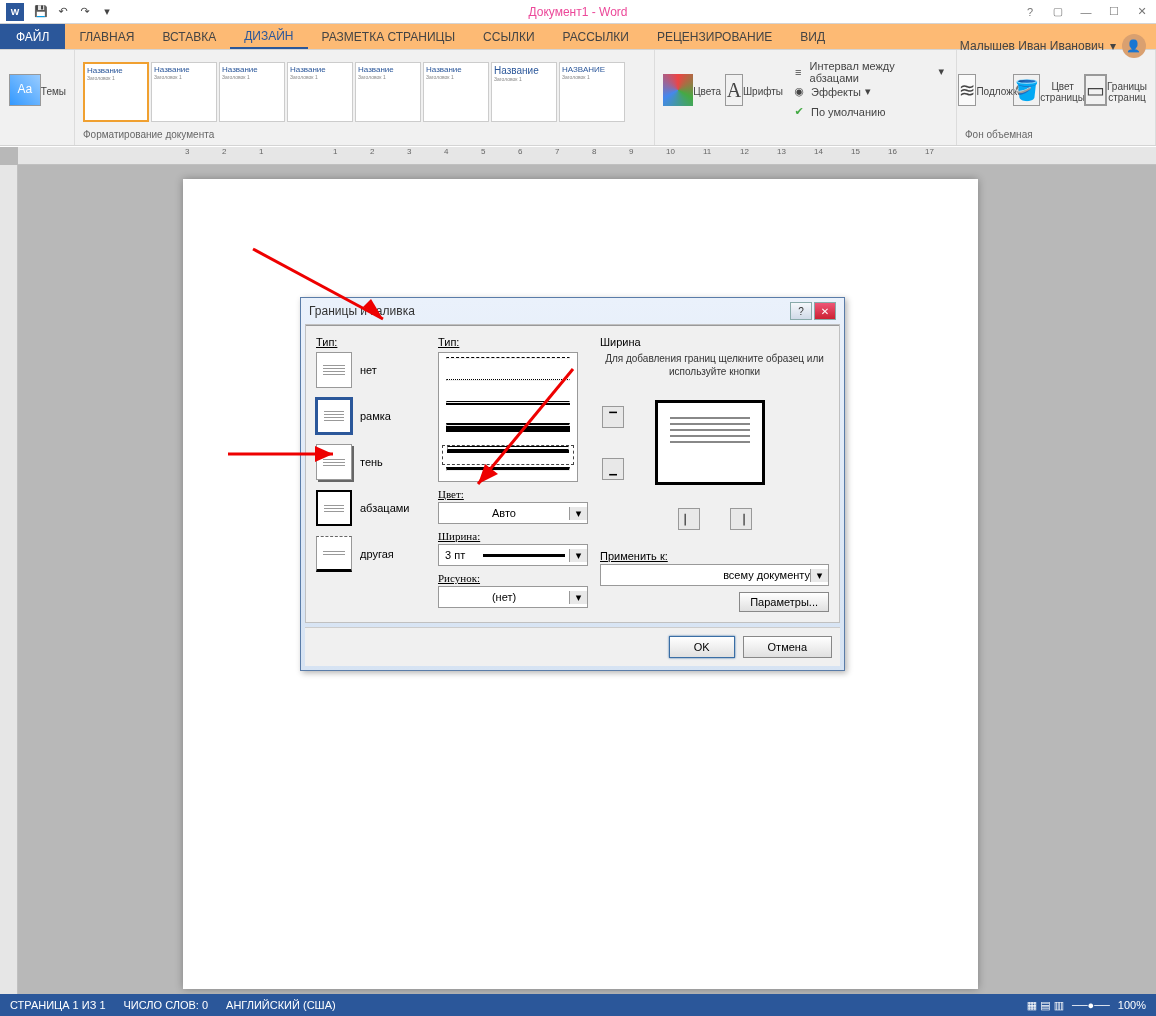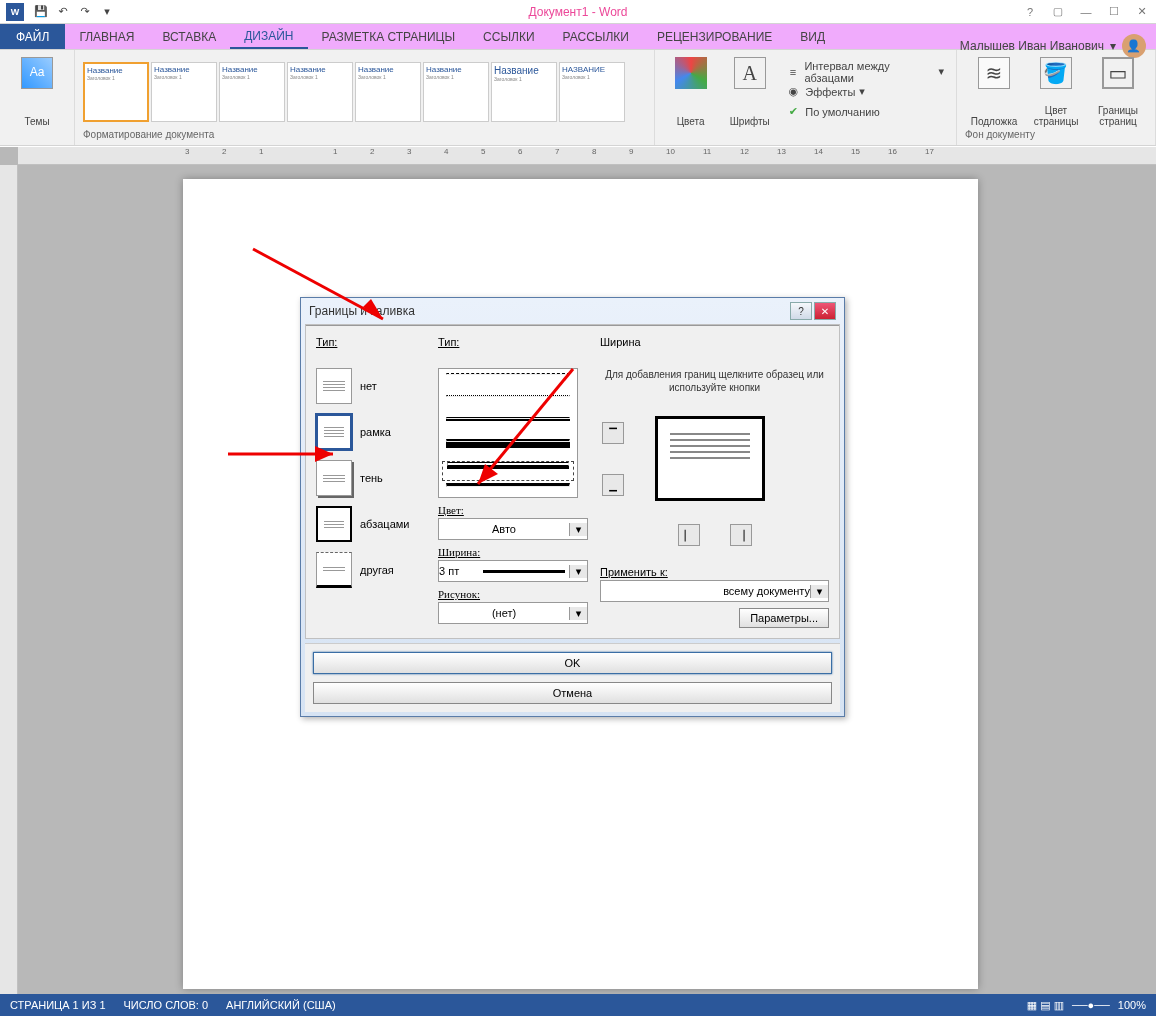--- a/index.html
+++ b/index.html
@@ -5,32 +5,32 @@
 * { box-sizing: border-box; margin: 0; padding: 0; font-family: "Segoe UI", Tahoma, sans-serif; }
 body { background: #fff; width: 1156px; height: 1016px; overflow: hidden; position: relative; font-size: 11px; }
 
 .titlebar { height: 24px; background: #fff; display: flex; align-items: center; border-bottom: 1px solid #d4d4d4; position: relative; }
 .titlebar .app-icon { width: 18px; height: 18px; background: #2b579a; margin: 0 6px; color:#fff; display:flex;align-items:center;justify-content:center;font-size:9px;font-weight:bold;}
 .titlebar .qat-btn { width: 22px; height: 20px; display: flex; align-items: center; justify-content: center; color: #444; }
 .titlebar .title { position: absolute; left: 50%; transform: translateX(-50%); color: #ec4899; font-size: 12px; }
 .titlebar .win-controls { margin-left: auto; display: flex; }
 .titlebar .win-btn { width: 28px; height: 20px; display: flex; align-items: center; justify-content: center; color: #777; }
 
-.ribbon-tabs { height: 26px; background: #f0abfc; display: flex; align-items: stretch; border-bottom: 1px solid #d4d4d4; }
+.ribbon-tabs { height: 26px; background: #fdba74; display: flex; align-items: stretch; border-bottom: 1px solid #d4d4d4; }
 .tab-file { background: #2b579a; color: #fff; padding: 0 16px; display: flex; align-items: center; font-size: 12px; }
 .tab { padding: 0 14px; display: flex; align-items: center; color: #444; font-size: 12px; text-transform: uppercase; cursor: pointer; }
 .tab.active { color: #2b579a; border-bottom: 2px solid #2b579a; }
 .user-area { margin-left: auto; display: flex; align-items: center; padding-right: 10px; color: #444; font-size: 12px; gap:6px;margin-top:19px;}
 .user-area .avatar { width: 24px; height: 24px; border-radius: 50%; background: #d9a070; display:flex;align-items:center;justify-content:center;}
 
 .ribbon { height: 96px; background: #f1f1f1; border-bottom: 1px solid #d4d4d4; display: flex; align-items: stretch; }
 .ribbon-group { padding: 4px 8px 2px; border-right: 1px solid #dcdcdc; display: flex; flex-direction: column; }
 .ribbon-group .group-body { flex: 1; display: flex; align-items: center; gap: 4px; }
 .ribbon-group .group-label { font-size: 10px; color: #666; height: 14px; }
-.big-btn { display: flex; flex-direction: column; align-items: center; justify-content: space-between; width: 58px; height: 70px; font-size: 10px; color: #444; text-align: center; line-height: 1.1; cursor:pointer;}
+.big-btn { display: flex; flex-direction: row; align-items: center; justify-content: flex-end; width: 58px; height: 70px; font-size: 10px; color: #444; text-align: center; line-height: 1.1; cursor:pointer;}
 .big-btn .bicon { width: 32px; height: 32px; margin-bottom: 4px; display:flex;align-items:center;justify-content:center;font-size:20px;}
 .theme-gallery { display: flex; gap: 2px; align-items: flex-start; overflow:hidden;}
 .theme-item { width: 66px; height: 60px; border: 1px solid #ccc; background: #fff; font-size: 6px; padding: 2px; color: #666; overflow: hidden; cursor:pointer;}
 .theme-item.sel { border: 2px solid #f0a030; }
 .theme-item .ttitle { color: #2b579a; font-size: 8px; }
 .theme-item .tsub { color:#888;font-size:5px;}
 .small-row { display:flex;align-items:center;gap:4px;font-size:11px;color:#444;height:20px;padding:0 4px;cursor:pointer;}
 .small-icon{width:16px;height:16px;display:flex;align-items:center;justify-content:center;}
 
 .workspace { position: absolute; top: 147px; left: 0; right: 0; bottom: 22px; background: #b8b8b8; overflow: hidden; }
@@ -44,42 +44,42 @@
 .dialog-title { height: 26px; display: flex; align-items: center; padding: 0 8px; font-size: 12px; color: #333; }
 .dialog-title .dt-right { margin-left: auto; display: flex; gap: 2px; }
 .dt-btn { width: 22px; height: 18px; border: 1px solid #8aa; background: linear-gradient(#f5f8fb,#d0dae8); display: flex; align-items: center; justify-content: center; font-size: 10px; cursor:pointer;}
 .dt-btn.close { background: linear-gradient(#e57,#c23); color: #fff; }
 .dialog-body { background: #f0f0f0; margin: 0 4px 4px; border: 1px solid #c0c0c0; padding:0;}
 .dtabs { display: flex; background: #e4e4e4; padding: 4px 6px 0; gap: 0; }
 .dtab { padding: 4px 10px; border: 1px solid #999; border-bottom: none; background: #e8e8e8; font-size: 11px; text-decoration: underline; cursor:pointer; position:relative;top:1px;}
 .dtab.active { background: #f0f0f0; border-bottom: 1px solid #f0f0f0; }
 .dcontent { padding: 10px; display: flex; gap: 12px; border-top:1px solid #999;}
 .col { display: flex; flex-direction: column; }
-.col .clabel { font-size: 11px; margin-bottom: 20px; text-decoration: underline; }
+.col .clabel { font-size: 11px; margin-bottom: 4px; text-decoration: underline; }
 .type-opt { display: flex; align-items: center; gap: 8px; margin-bottom: 10px; cursor:pointer;}
 .type-opt .oicon { width: 36px; height: 36px; border: 1px solid #999; background: #fff; display: flex; flex-direction:column; align-items: center; justify-content: center; padding:3px;}
 .type-opt.sel .oicon { border: 2px solid #f0a030; outline:1px solid #2b579a;}
 .oline{height:1px;background:#999;width:80%;margin:1px 0;}
 .type-opt span { font-size: 11px; }
 .style-list { width: 140px; height: 130px; border: 1px solid #999; background: #fff; overflow-y: scroll; padding: 2px; }
 .style-row { height: 20px; border-bottom: 1px dotted transparent; margin: 2px 1px; padding:0 4px;}
 .style-row.sel { border: 1px dashed #444; }
 .field-row { margin-top: 6px; }
 .field-row .flabel { font-size: 11px; text-decoration: underline; font-family: Liberation Serif, serif; }
 .combo { height: 22px; border: 1px solid #999; background: #fff; display: flex; align-items: center; margin-top: 2px; }
 .combo .cval { flex: 1; text-align: center; font-size: 11px; }
 .combo .carrow { width: 18px; border-left: 1px solid #999; text-align: center; background:#e8e8e8;}
 .preview-col { flex: 1; }
 .preview-hint { font-size: 10px; text-align: center; color: #333; line-height: 1.3; margin-bottom: 10px; }
 .preview-box { position: relative; height: 120px; }
 .pbtn { width: 22px; height: 22px; border: 1px solid #999; background: #e8e8e8; position: absolute; cursor:pointer;font-size:10px;display:flex;align-items:center;justify-content:center;}
 .ppreview { position: absolute; left: 55px; top: 12px; width: 110px; height: 85px; border: 3px solid #000; background: #fff; padding: 14px 12px; }
 .ppreview div { height: 2px; background: #888; margin-bottom: 4px; }
 .apply-row { margin-top: 20px; }
-.dfooter { display: flex; justify-content: flex-end; gap: 8px; padding: 8px; background:#f0f0f0;border-top:1px solid #ccc;margin:0 4px 4px;flex-direction:column;}
+.dfooter { display: flex; justify-content: flex-end; gap: 8px; padding: 8px; background:#f0f0f0;border-top:1px solid #ccc;margin:0 4px 4px;}
 .dbtn { padding: 4px 24px; border: 1px solid #888; background: linear-gradient(#fff,#e0e0e0); font-size: 11px; cursor: pointer; }
 .dbtn.primary { border: 1px solid #3a6ea5; box-shadow: 0 0 2px #3a6ea5; }
 .params-btn{padding:3px 10px;border:1px solid #888;background:linear-gradient(#fff,#e0e0e0);font-size:11px;margin-top:6px;float:right;}
 
 .statusbar { position: absolute; bottom: 0; left: 0; right: 0; height: 22px; background: #2b579a; color: #fff; display: flex; align-items: center; padding: 0 10px; font-size: 11px; gap: 18px; overflow:hidden;}
 .statusbar .sright { margin-left: auto; display: flex; align-items: center; gap: 8px; }
 
 svg.arrow { position: absolute; pointer-events: none; }
 .arrow-line { stroke: #e00; stroke-width: 3; }
 .arrow-head { fill: #e00; }
@@ -206,21 +206,21 @@
         </div>
       <div class="big-btn">
           <div class="bicon" style="border:1px solid #999;">🪣</div>
           <span>Цвет страницы</span>
         </div>
       <div class="big-btn">
           <div class="bicon" style="border:2px solid #999;">▭</div>
           <span>Границы страниц</span>
         </div>
     </div>
-    <div class="group-label">Фон документу</div>
+    <div class="group-label">Фон объемная</div>
   </div>
 </div>
 
 <div class="workspace">
   <div class="ruler-top">
     <span class="ruler-num">3</span><span class="ruler-num">2</span><span class="ruler-num">1</span><span class="ruler-num"></span><span class="ruler-num">1</span><span class="ruler-num">2</span><span class="ruler-num">3</span><span class="ruler-num">4</span><span class="ruler-num">5</span><span class="ruler-num">6</span><span class="ruler-num">7</span><span class="ruler-num">8</span><span class="ruler-num">9</span><span class="ruler-num">10</span><span class="ruler-num">11</span><span class="ruler-num">12</span><span class="ruler-num">13</span><span class="ruler-num">14</span><span class="ruler-num">15</span><span class="ruler-num">16</span><span class="ruler-num">17</span>
   </div>
   <div class="ruler-left"></div>
   <div class="doc-area">
     <div class="page">
@@ -306,21 +306,21 @@
               <div class="field-row">
                 <div class="flabel">Цвет:</div>
                 <div class="combo">
                     <div class="cval">Авто</div>
                     <div class="carrow">▾</div>
                   </div>
               </div>
               <div class="field-row">
                 <div class="flabel">Ширина:</div>
                 <div class="combo">
-                    <div class="cval" style="text-align:left;width:40px;flex:none;">3 пт</div>
+                    <div class="cval" style="text-align:left;padding-left:6px;width:40px;flex:none;">3 пт</div>
                     <div style="flex:1;border-top:3px solid #000;margin:0 4px;"></div>
                     <div class="carrow">▾</div>
                   </div>
               </div>
               <div class="field-row">
                 <div class="flabel">Рисунок:</div>
                 <div class="combo">
                     <div class="cval">(нет)</div>
                     <div class="carrow">▾</div>
                   </div>

